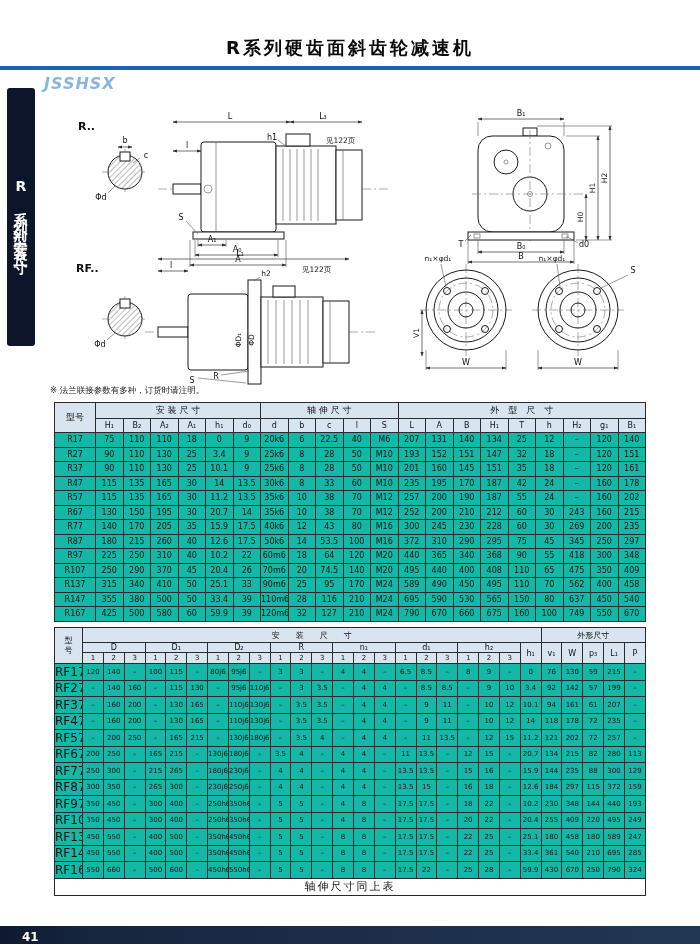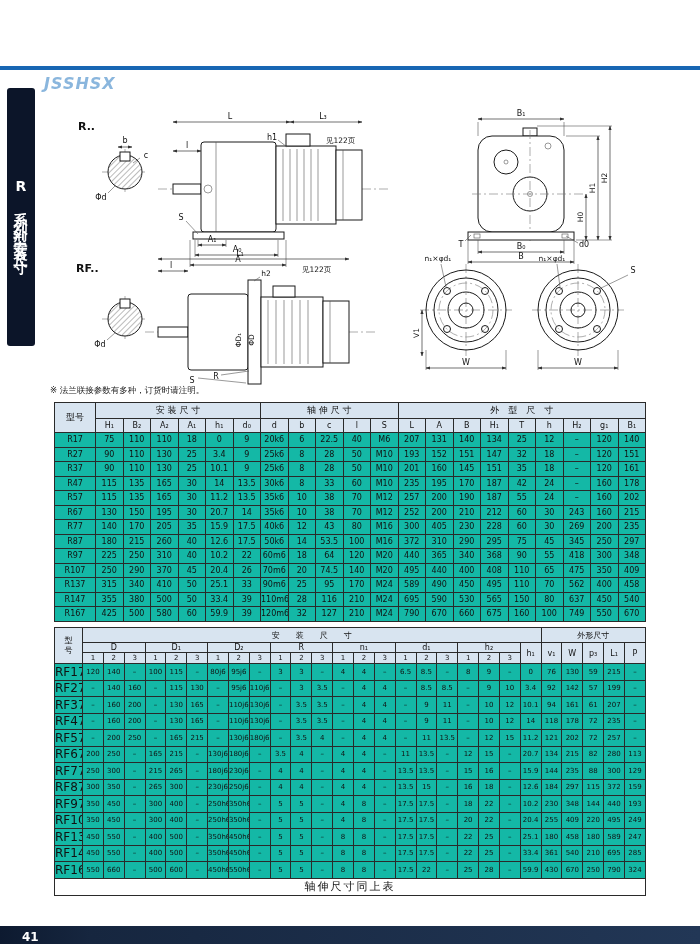--- a/index.html
+++ b/index.html
@@ -48,20 +48,21 @@
   .pagebar{position:absolute;left:0;top:926px;width:700px;height:18px;
            background:linear-gradient(90deg,#0d1a30 0px,#16263f 90px,#223756 100%);}
   .pageno{color:#fff;font-size:12px;font-weight:bold;margin-left:22px;line-height:22px;
           display:inline-block;}
 </style>
 </head>
 <body>
 
 <div class="page">
 
+  <div class="title">R系列硬齿面斜齿轮减速机</div>
   <div class="rule"></div>
   <div class="logo">JSSHSX</div>
 
   <div class="sidetab">
     <span>R系列外型安装尺寸</span>
   </div>
 
   <svg class="draw" viewBox="0 0 648 302">
     <defs>
       <pattern id="hat" width="4" height="4" patternUnits="userSpaceOnUse" patternTransform="rotate(45)">
@@ -430,21 +431,21 @@
           <td>205</td>
           <td>35</td>
           <td>15.9</td>
           <td>17.5</td>
           <td>40k6</td>
           <td>12</td>
           <td>43</td>
           <td>80</td>
           <td>M16</td>
           <td>300</td>
-          <td>405</td>
+          <td>245</td>
           <td>230</td>
           <td>228</td>
           <td>60</td>
           <td>30</td>
           <td>269</td>
           <td>200</td>
           <td>235</td>
         </tr>
         <tr>
           <td class="mdl">R87</td>

